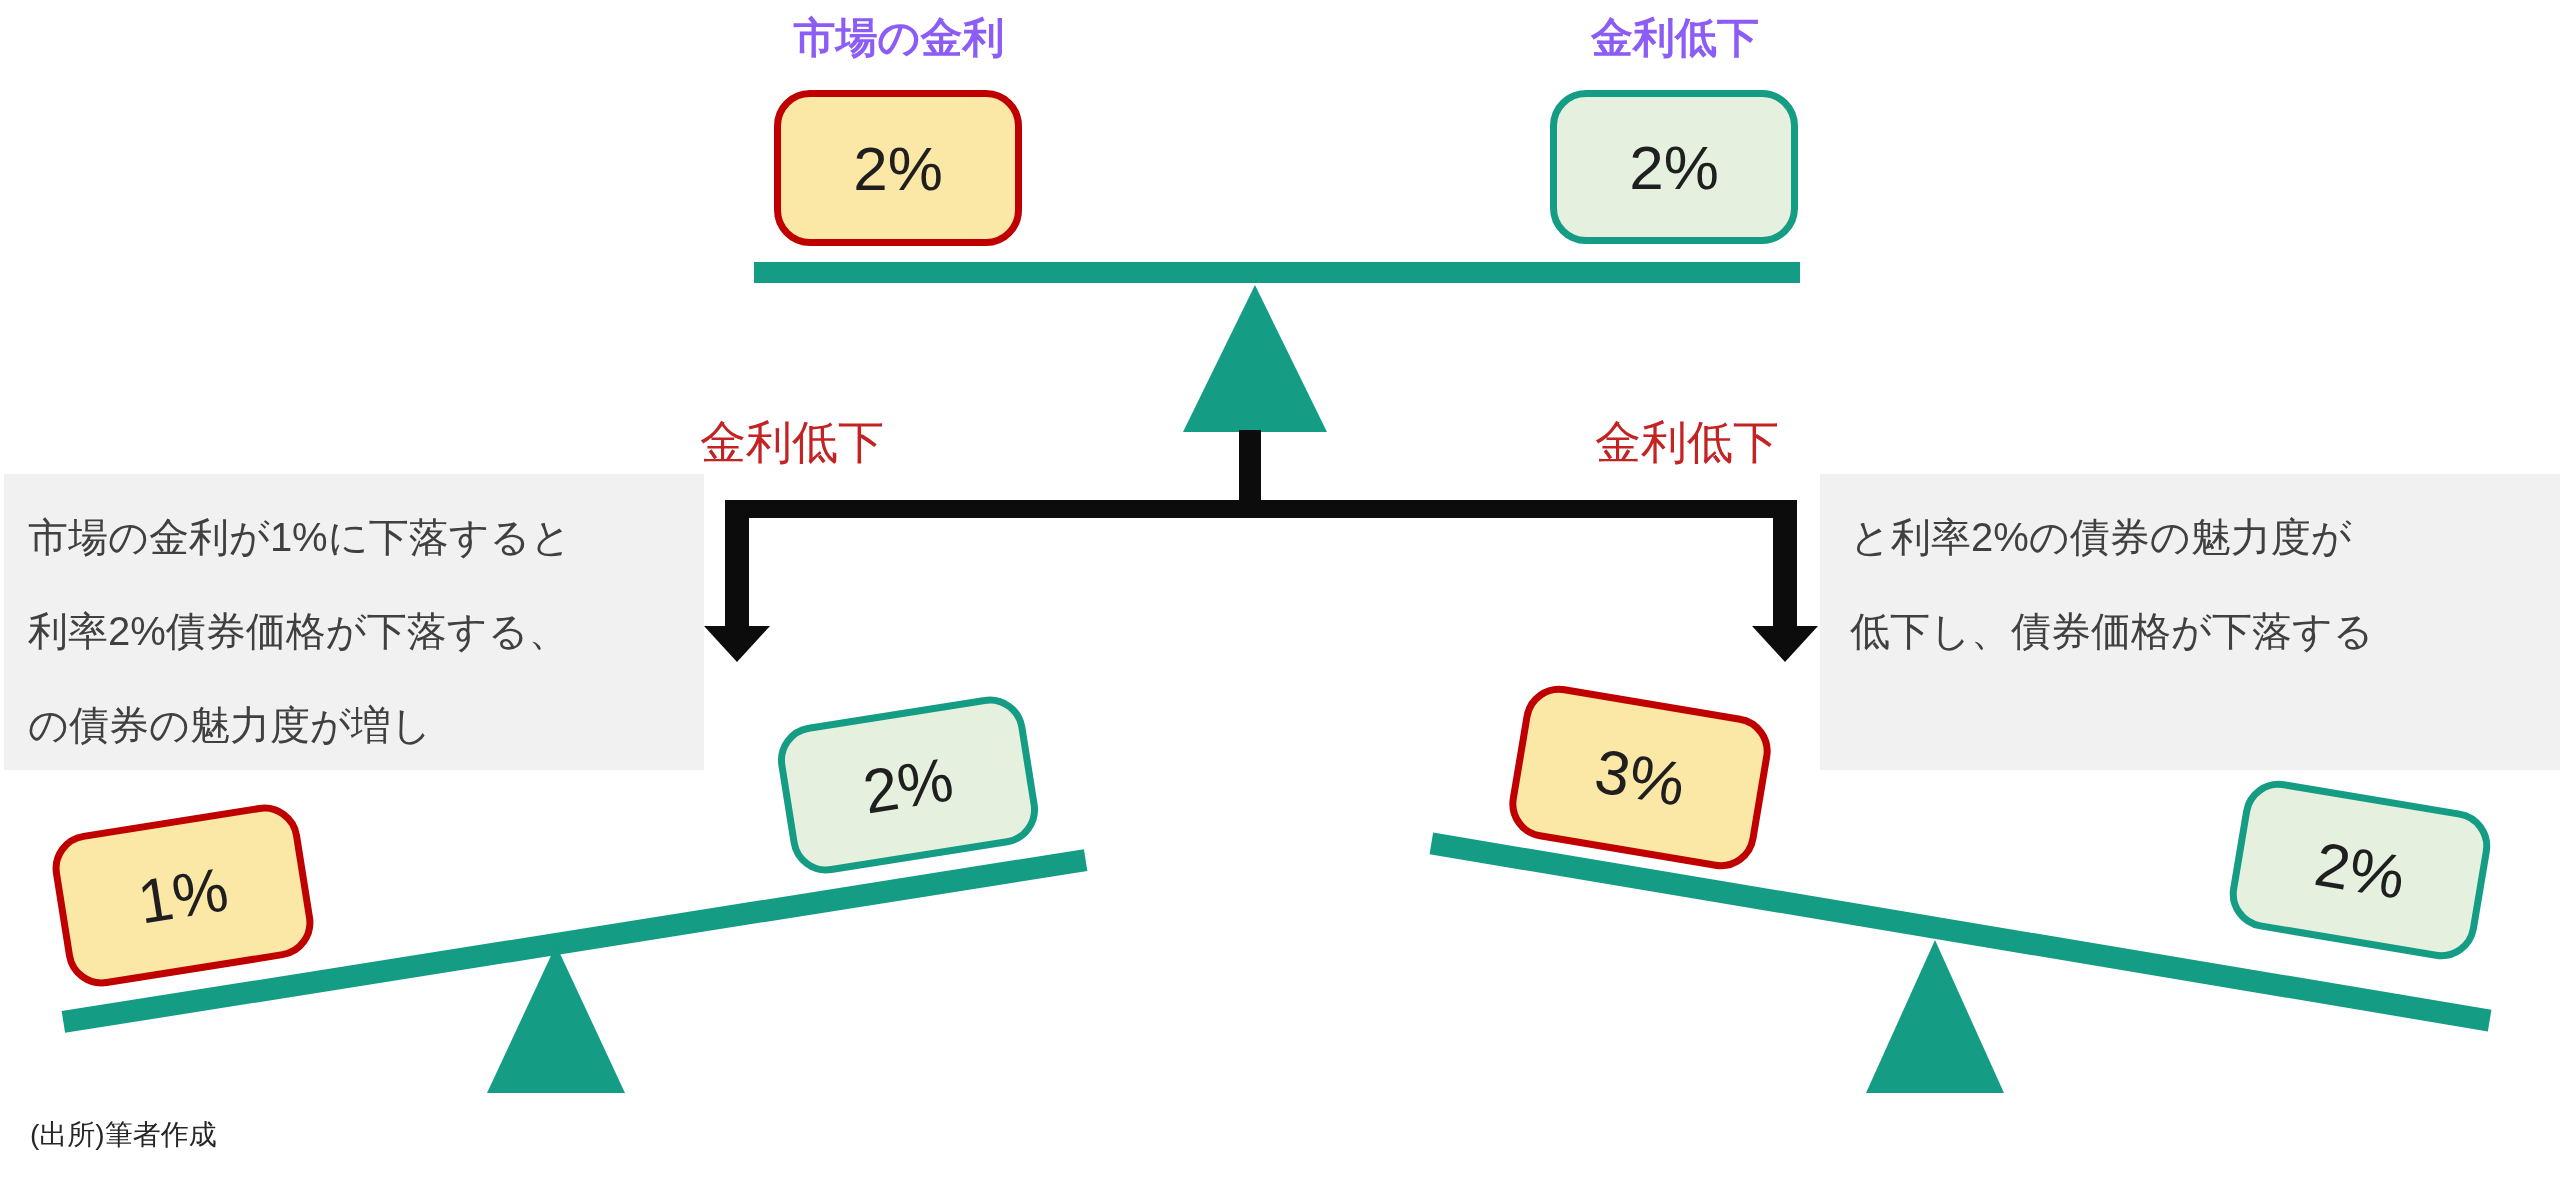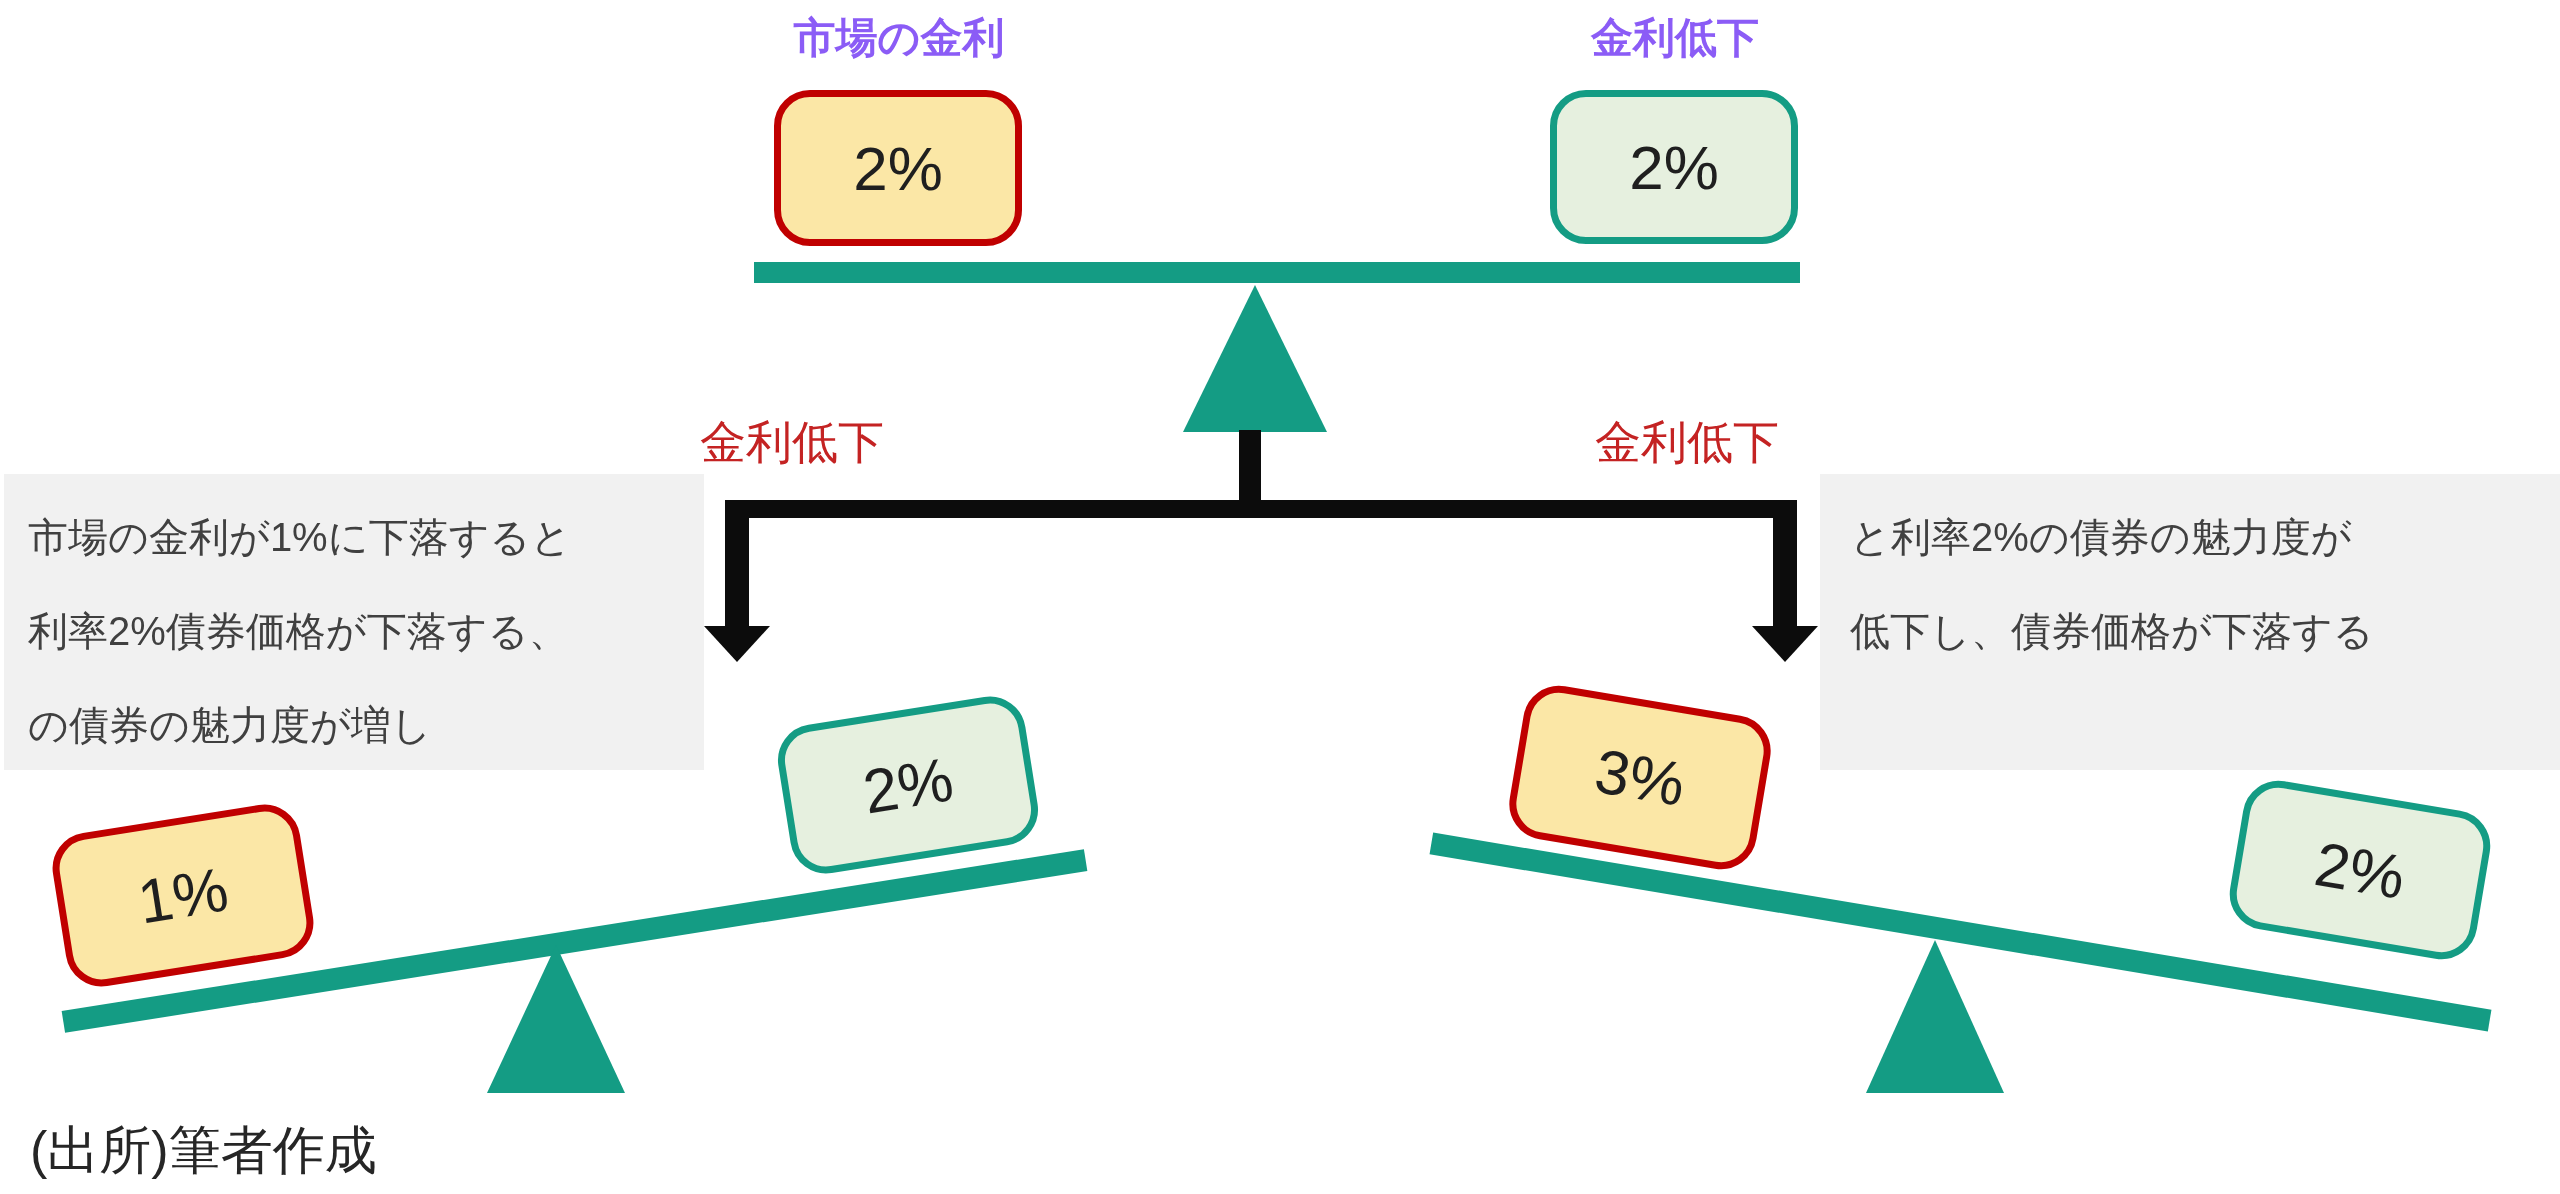--- a/index.html
+++ b/index.html
@@ -81,21 +81,21 @@
   .b-sl-right{left:783px;top:710px;width:250px;height:150px;transform:rotate(-9deg);}
   .sr-bar{left:1424px;top:921px;width:1073px;height:22px;transform:rotate(9.5deg);}
   .sr-fulcrum{
     left:1866px;top:940px;
     border-left:69px solid transparent;border-right:69px solid transparent;
     border-bottom:153px solid var(--teal);
   }
   .b-sr-left{left:1515px;top:700px;width:250px;height:155px;transform:rotate(9.5deg);}
   .b-sr-right{left:2235px;top:795px;width:250px;height:150px;transform:rotate(9.5deg);}
   
-  .source{left:30px;top:1116px;font-size:52px;color:#262626;white-space:nowrap;}
+  .source{left:30px;top:1116px;font-size:28px;color:#262626;white-space:nowrap;}
 </style>
 </head>
 <body>
 
 <div class="canvas">
 
   <div class="abs title t-left">市場の金利</div>
   <div class="abs title t-right">金利低下</div>
 
   <div class="abs box yellow b-top-left">

